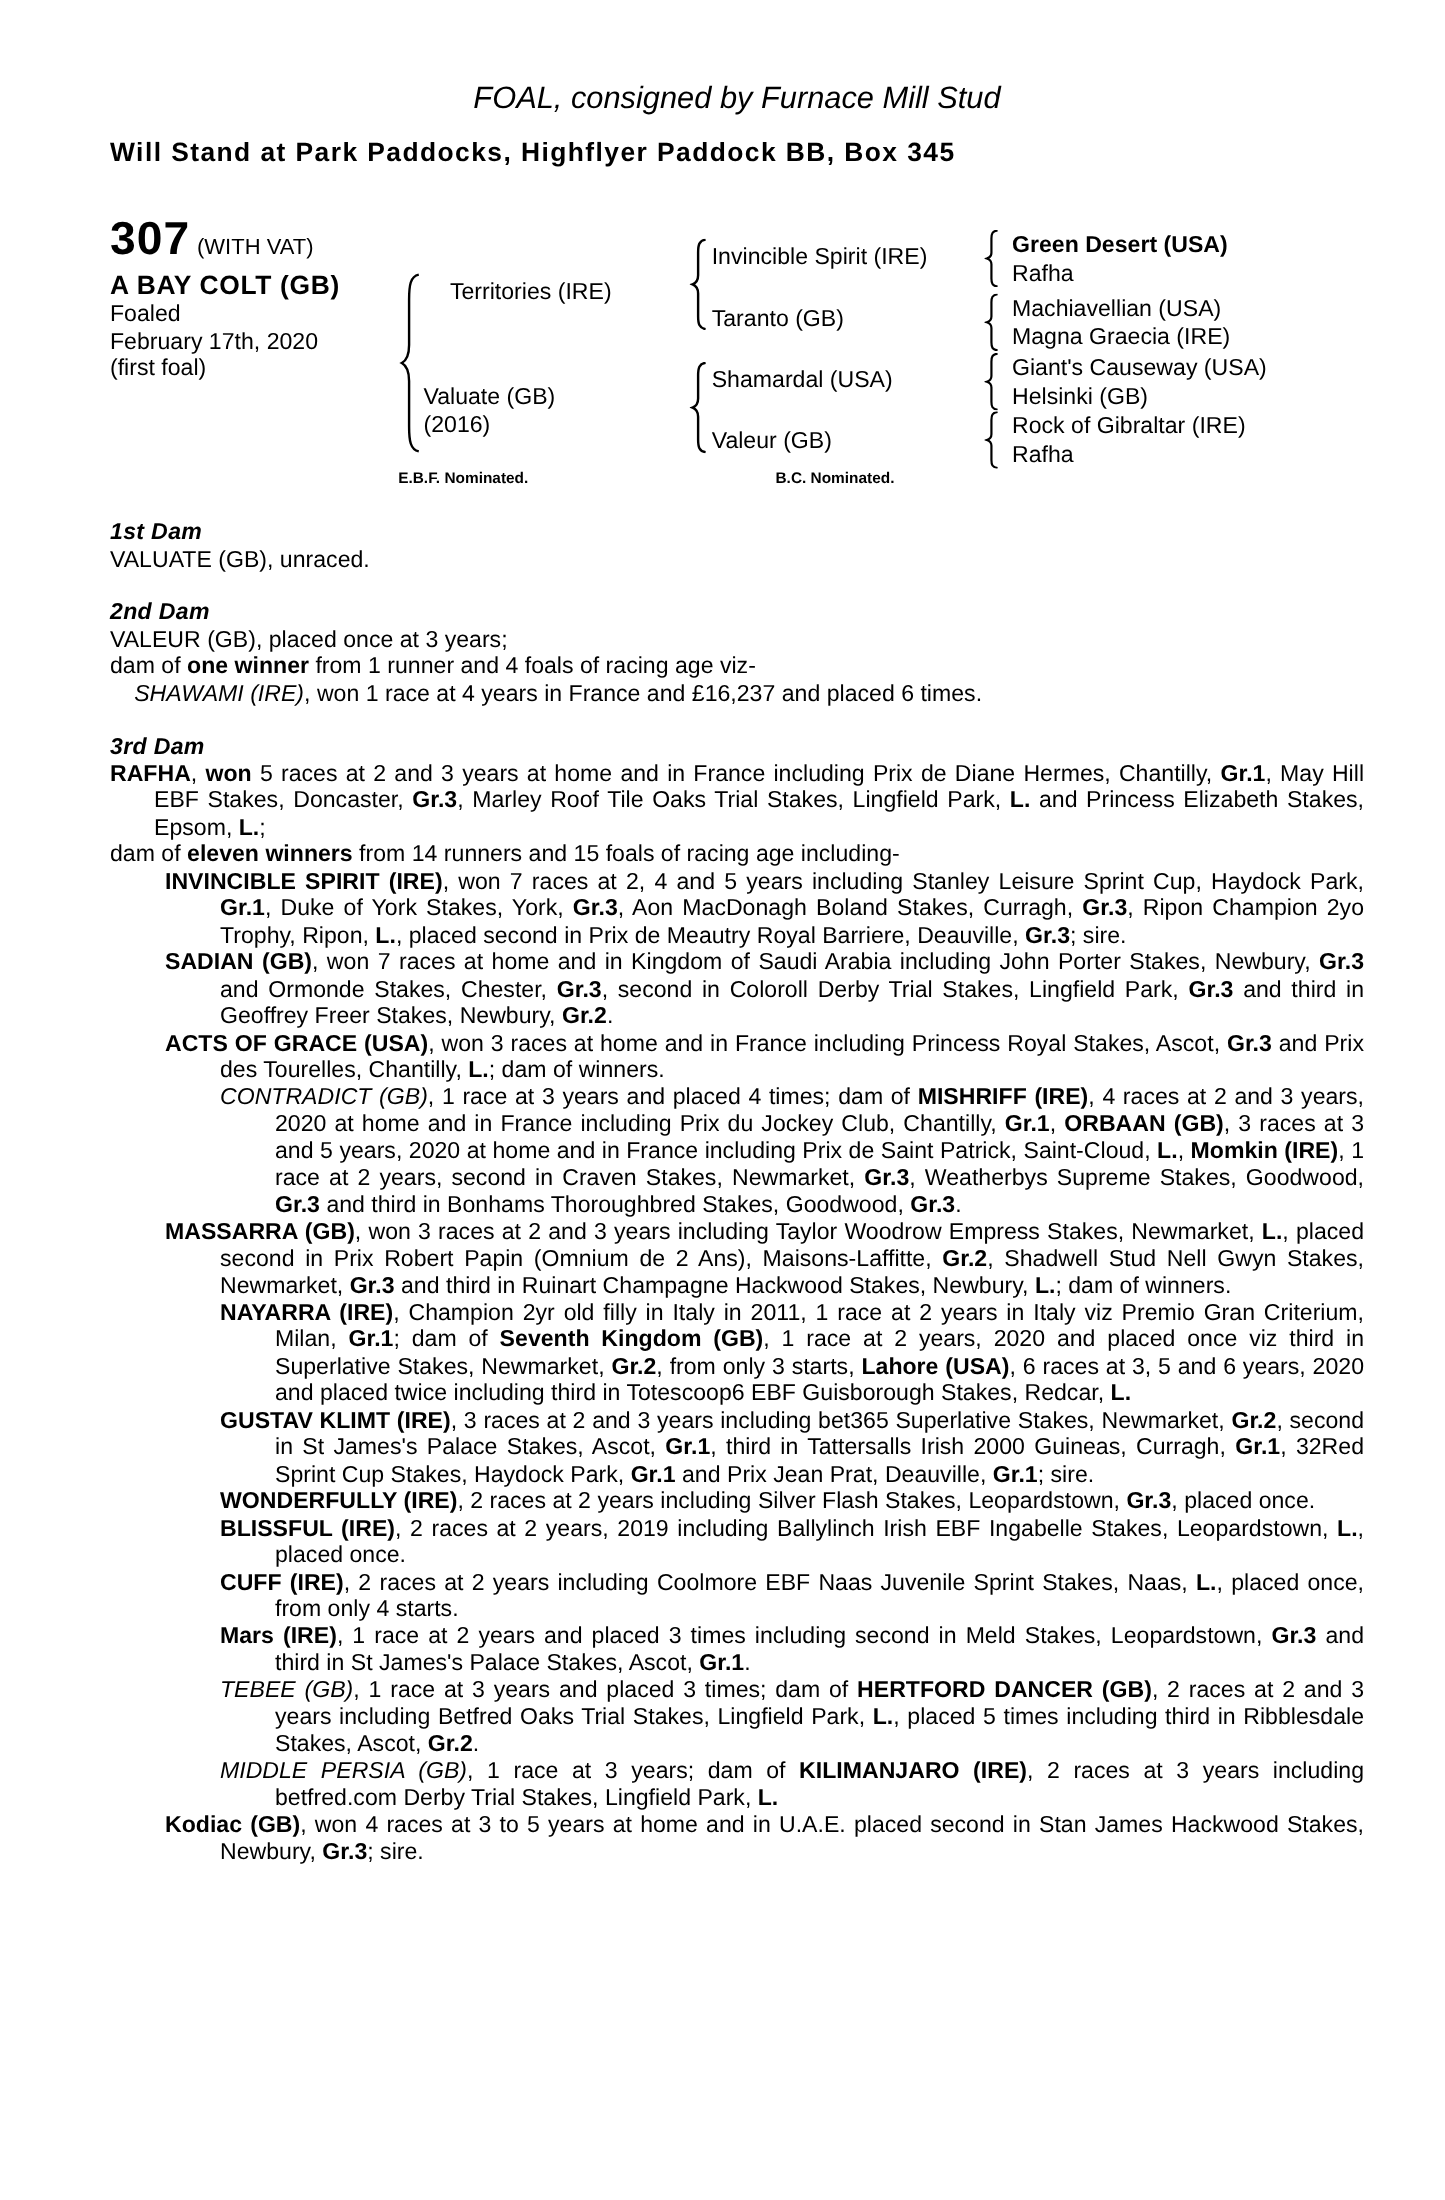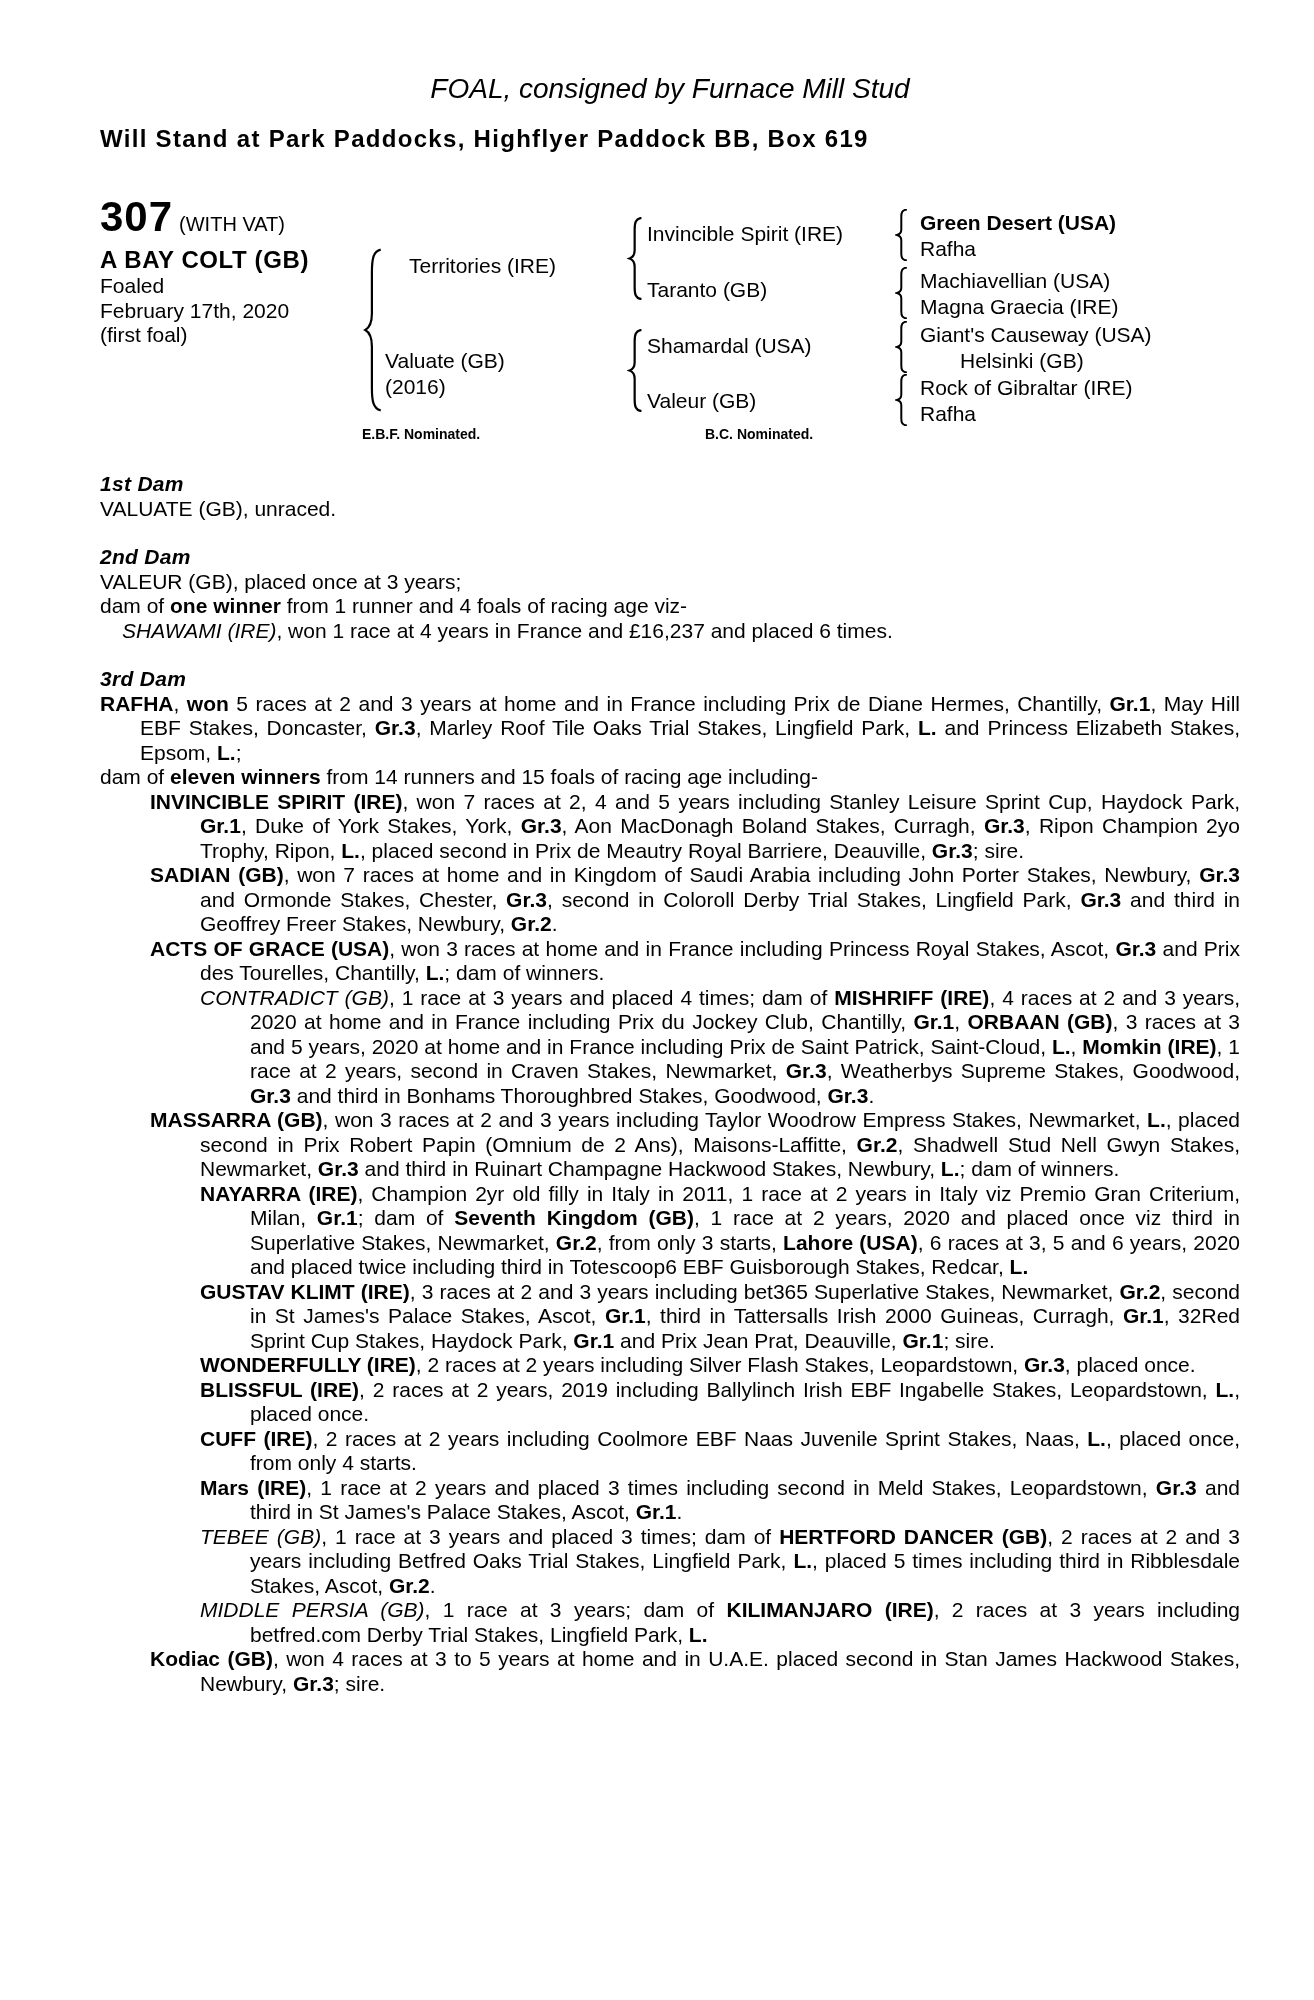--- a/index.html
+++ b/index.html
@@ -68,21 +68,21 @@
   .l2 { padding-left: 150px; text-indent: -50px; }
   .b { font-weight: bold; }
   .i { font-style: italic; }
 </style>
 </head>
 <body>
 
 <div class="page">
 
   <div class="consign-line">FOAL, consigned by Furnace Mill Stud</div>
-  <div class="stand-line">Will Stand at Park Paddocks, Highflyer Paddock BB, Box 619</div>
+  <div class="stand-line">Will Stand at Park Paddocks, Highflyer Paddock BB, Box 345</div>
 
   <div class="pedigree-area">
 
     <div class="lot-block">
       <div class="lot-line">
         <span class="lot-num">307</span><span class="lot-vat">(WITH VAT)</span>
       </div>
       <div class="lot-desc">A BAY COLT (GB)</div>
       <div class="lot-meta">Foaled</div>
       <div class="lot-meta">February 17th, 2020</div>
@@ -122,21 +122,21 @@
     </svg>
     <svg class="brace" style="left:795px; top:178px; width:14px; height:52px;" viewBox="0 0 20 100" preserveAspectRatio="none">
       <path d="M17,1 C10,2 9,7 9,15 L9,40 C9,46 7,48.5 3,50 C7,51.5 9,54 9,60 L9,85 C9,93 10,98 17,99" fill="none" stroke="#000" stroke-width="2" vector-effect="non-scaling-stroke"></path>
     </svg>
 
     <div class="ped-name" style="left:820px; top:15px;font-weight:bold;">Green Desert (USA)</div>
     <div class="ped-name" style="left:820px; top:41px;">Rafha</div>
     <div class="ped-name" style="left:820px; top:73px;">Machiavellian (USA)</div>
     <div class="ped-name" style="left:820px; top:99px;">Magna Graecia (IRE)</div>
     <div class="ped-name" style="left:820px; top:127px;">Giant's Causeway (USA)</div>
-    <div class="ped-name" style="left:860px; top:153px;">Helsinki (GB)</div>
+    <div class="ped-name" style="left:820px; top:153px;">Helsinki (GB)</div>
     <div class="ped-name" style="left:820px; top:180px;">Rock of Gibraltar (IRE)</div>
     <div class="ped-name" style="left:820px; top:206px;">Rafha</div>
 
     <div class="ebf-line">E.B.F. Nominated.</div>
     <div class="bc-line">B.C. Nominated.</div>
   </div>
 
   <div class="sections">
       <div class="sec-heading">1st Dam</div>
       <p class="para l0"><span>VALUATE (GB), unraced.</span></p>

